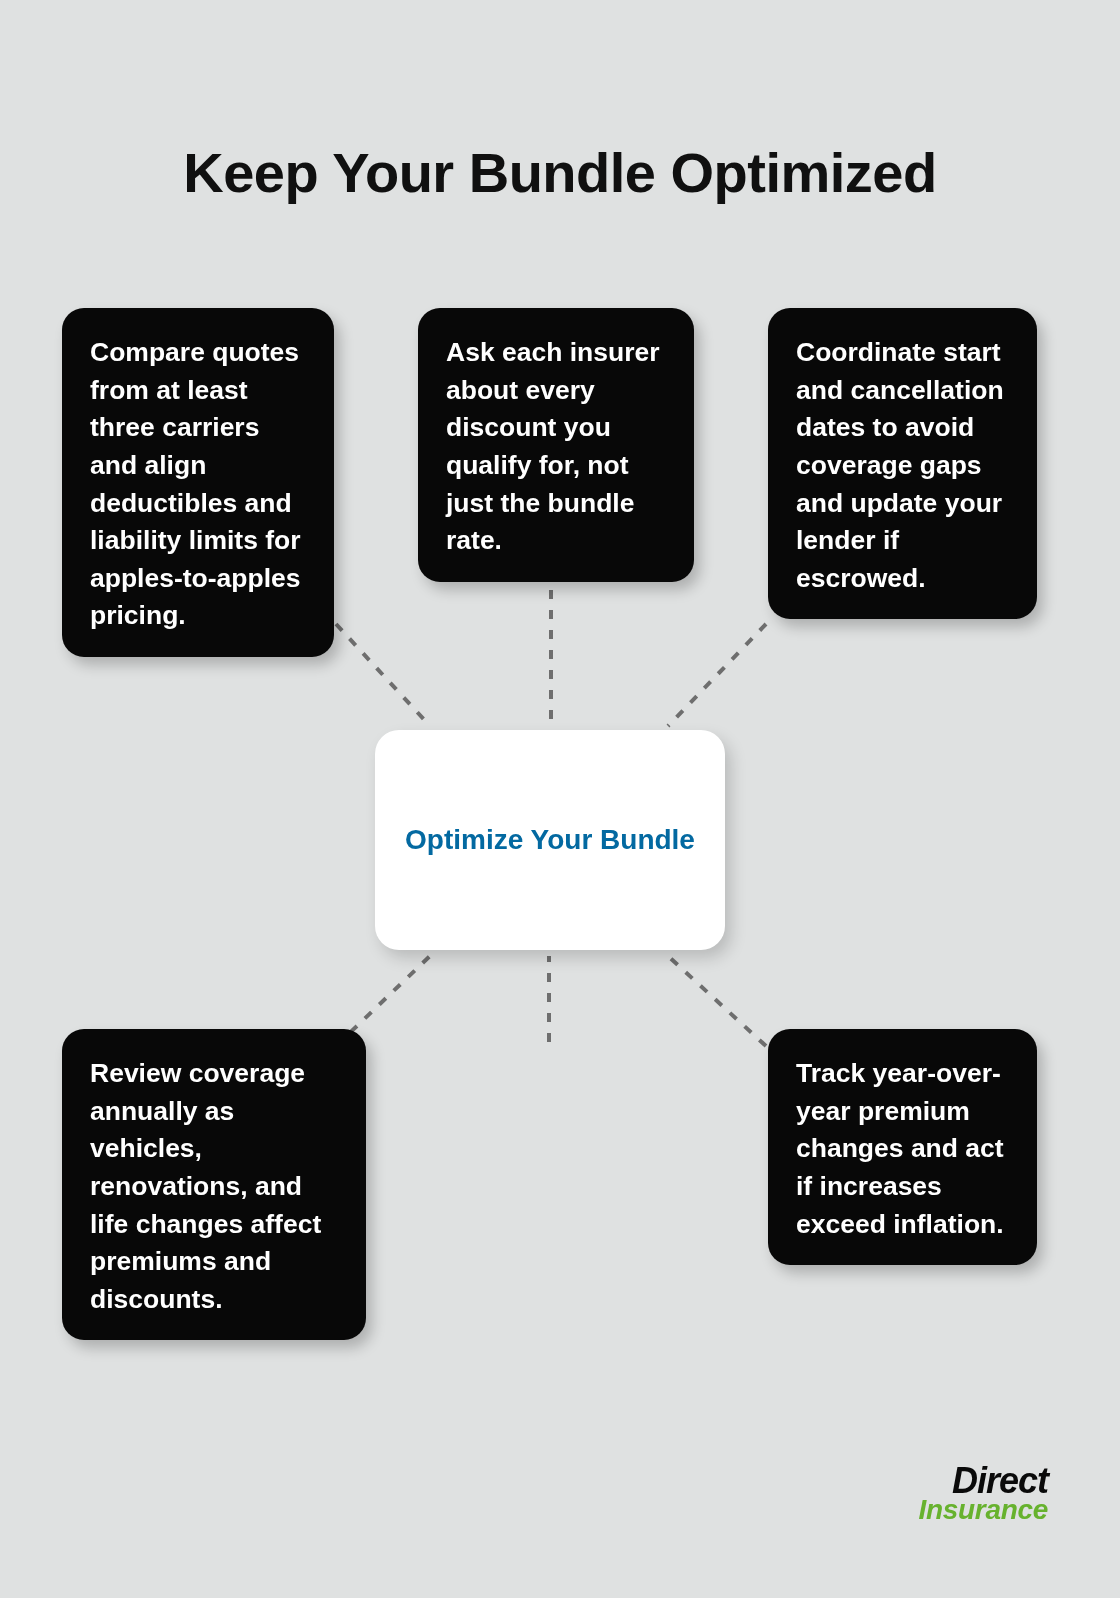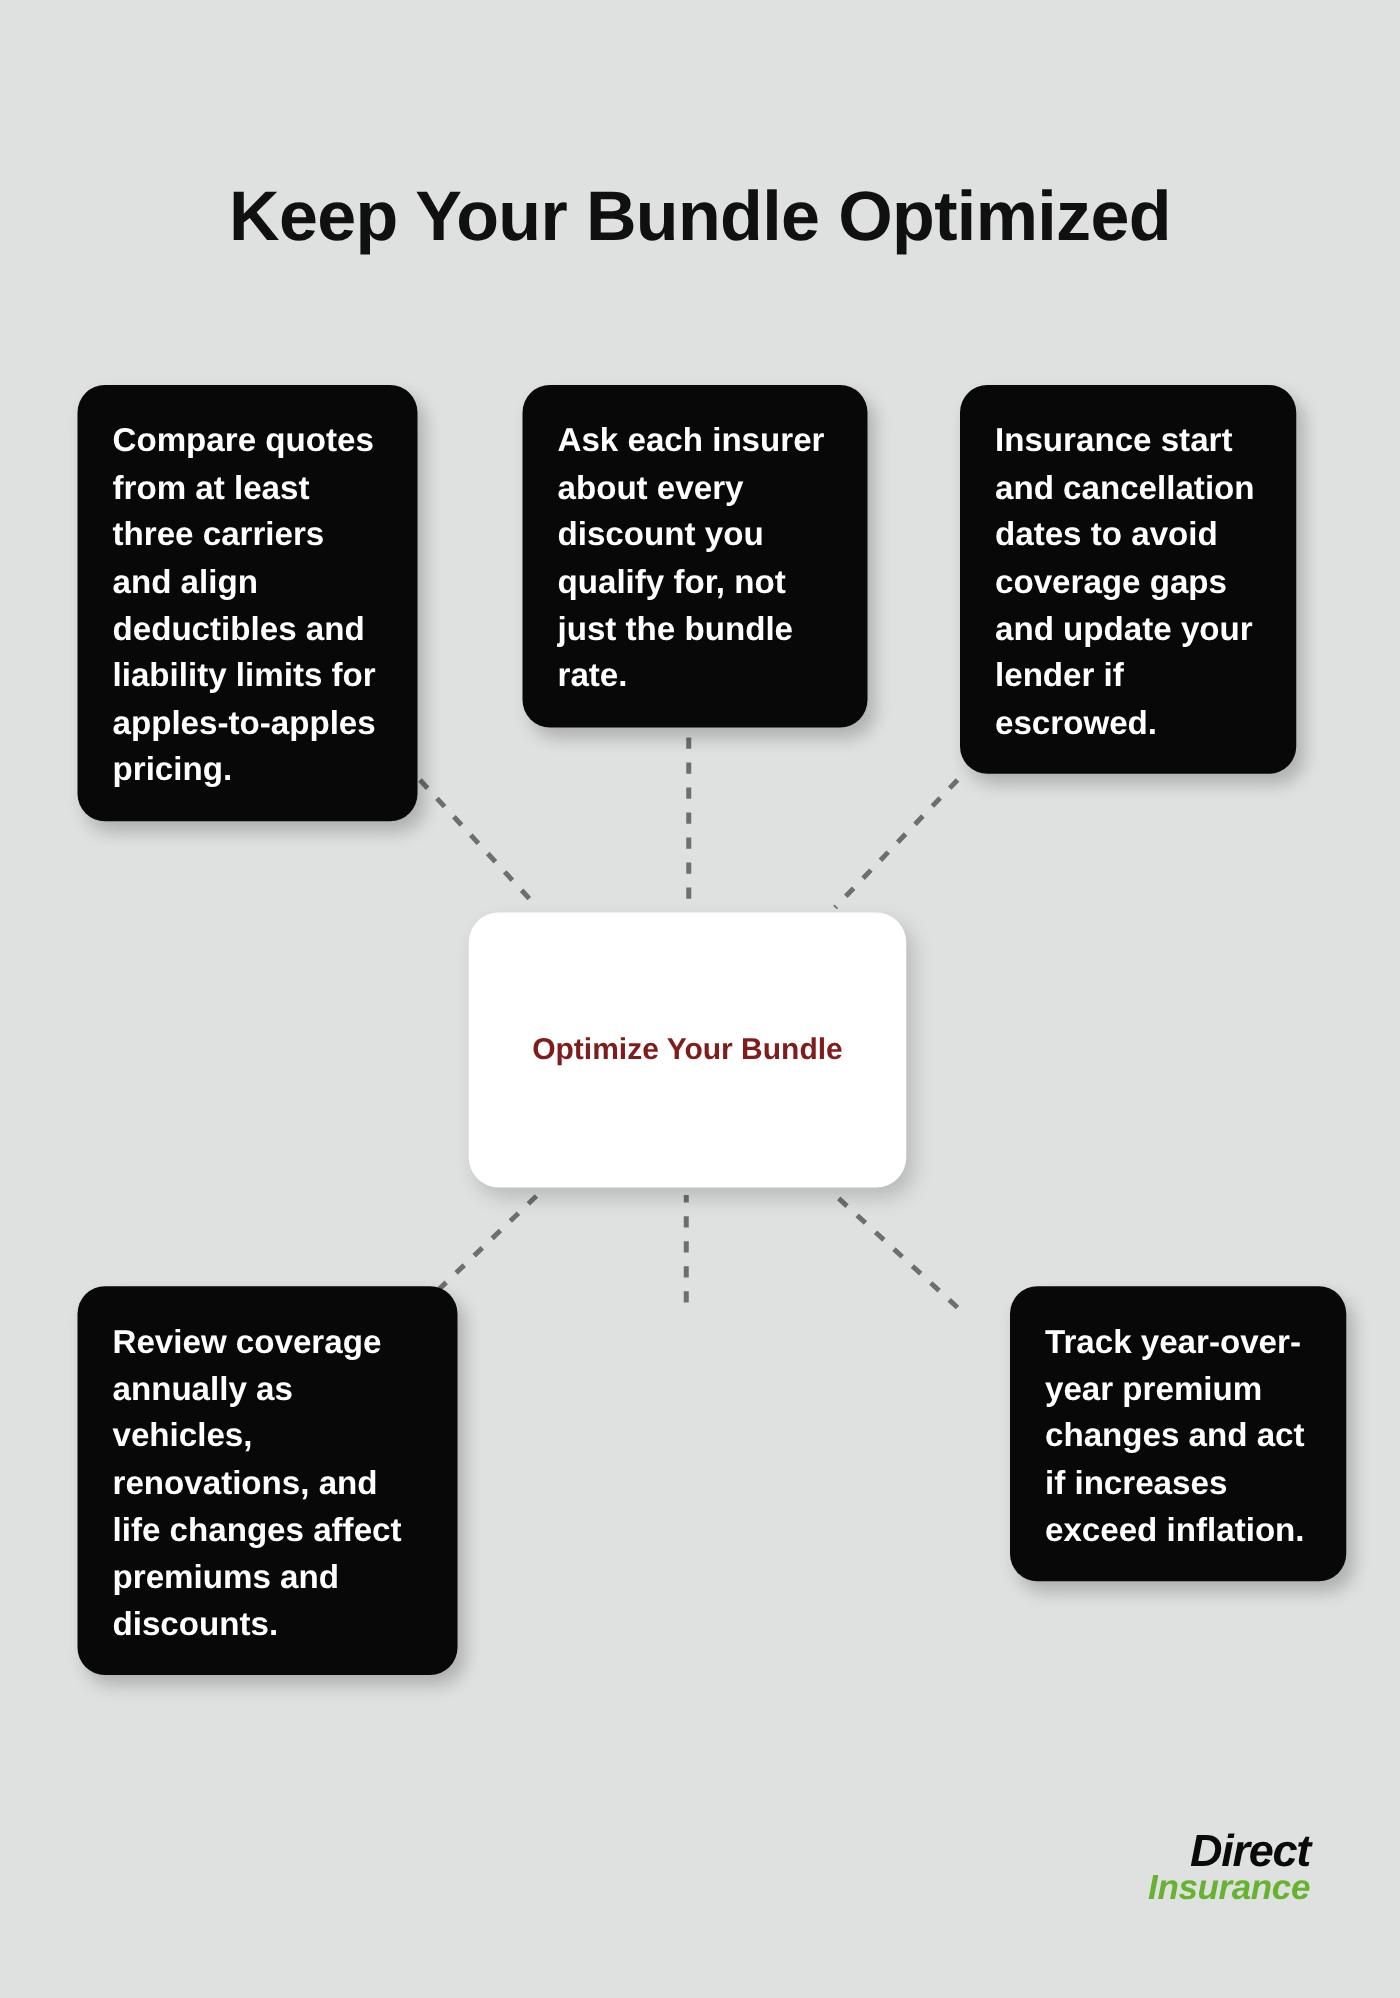--- a/index.html
+++ b/index.html
@@ -60,42 +60,42 @@
     line-height: 1.42;
     font-weight: 700;
     white-space: pre-wrap;
   }
 
   #node-0 { left: 62px;  top: 308px;  width: 272px; }
   #node-1 { left: 418px; top: 308px;  width: 276px; }
   #node-2 { left: 768px; top: 308px;  width: 269px; }
   #node-3 { left: 62px;  top: 1029px; width: 304px; }
   #node-4 { left: 415px; top: 1029px; width: 270px; }
-  #node-5 { left: 768px; top: 1029px; width: 269px; margin-left: 40px; }
+  #node-5 { left: 768px; top: 1029px; width: 269px; }
 
   
   #hub {
     position: absolute;
     left: 375px;
     top: 730px;
     width: 350px;
     height: 220px;
     box-sizing: border-box;
     background: #ffffff;
     border-radius: 24px;
     box-shadow: 6px 8px 16px rgba(0,0,0,0.17);
     display: flex;
     align-items: center;
     justify-content: center;
     z-index: 3;
   }
   #hub-text {
-    font-size: 24px;
+    font-size: 28px;
     font-weight: bold;
-    color: #7f1d1d;
+    color: #0369a1;
     text-align: center;
     line-height: 1.35;
     padding: 0 26px;
   }
 
   
   #logo {
     position: absolute;
     right: 72px;
     bottom: 74px;
@@ -141,21 +141,21 @@
 
   <div class="node dark" id="node-0">
     <div class="node-text">Compare quotes from at least three carriers and align deductibles and liability limits for apples-to-apples pricing.</div>
   </div>
 
   <div class="node dark" id="node-1">
     <div class="node-text">Ask each insurer about every discount you qualify for, not just the bundle rate.</div>
   </div>
 
   <div class="node dark" id="node-2">
-    <div class="node-text">Insurance start and cancellation dates to avoid coverage gaps and update your lender if escrowed.</div>
+    <div class="node-text">Coordinate start and cancellation dates to avoid coverage gaps and update your lender if escrowed.</div>
   </div>
 
   <div id="hub">
     <div id="hub-text">Optimize Your Bundle</div>
   </div>
 
   <div class="node dark" id="node-3">
     <div class="node-text">Review coverage annually as vehicles, renovations, and life changes affect premiums and discounts.</div>
   </div>
 

